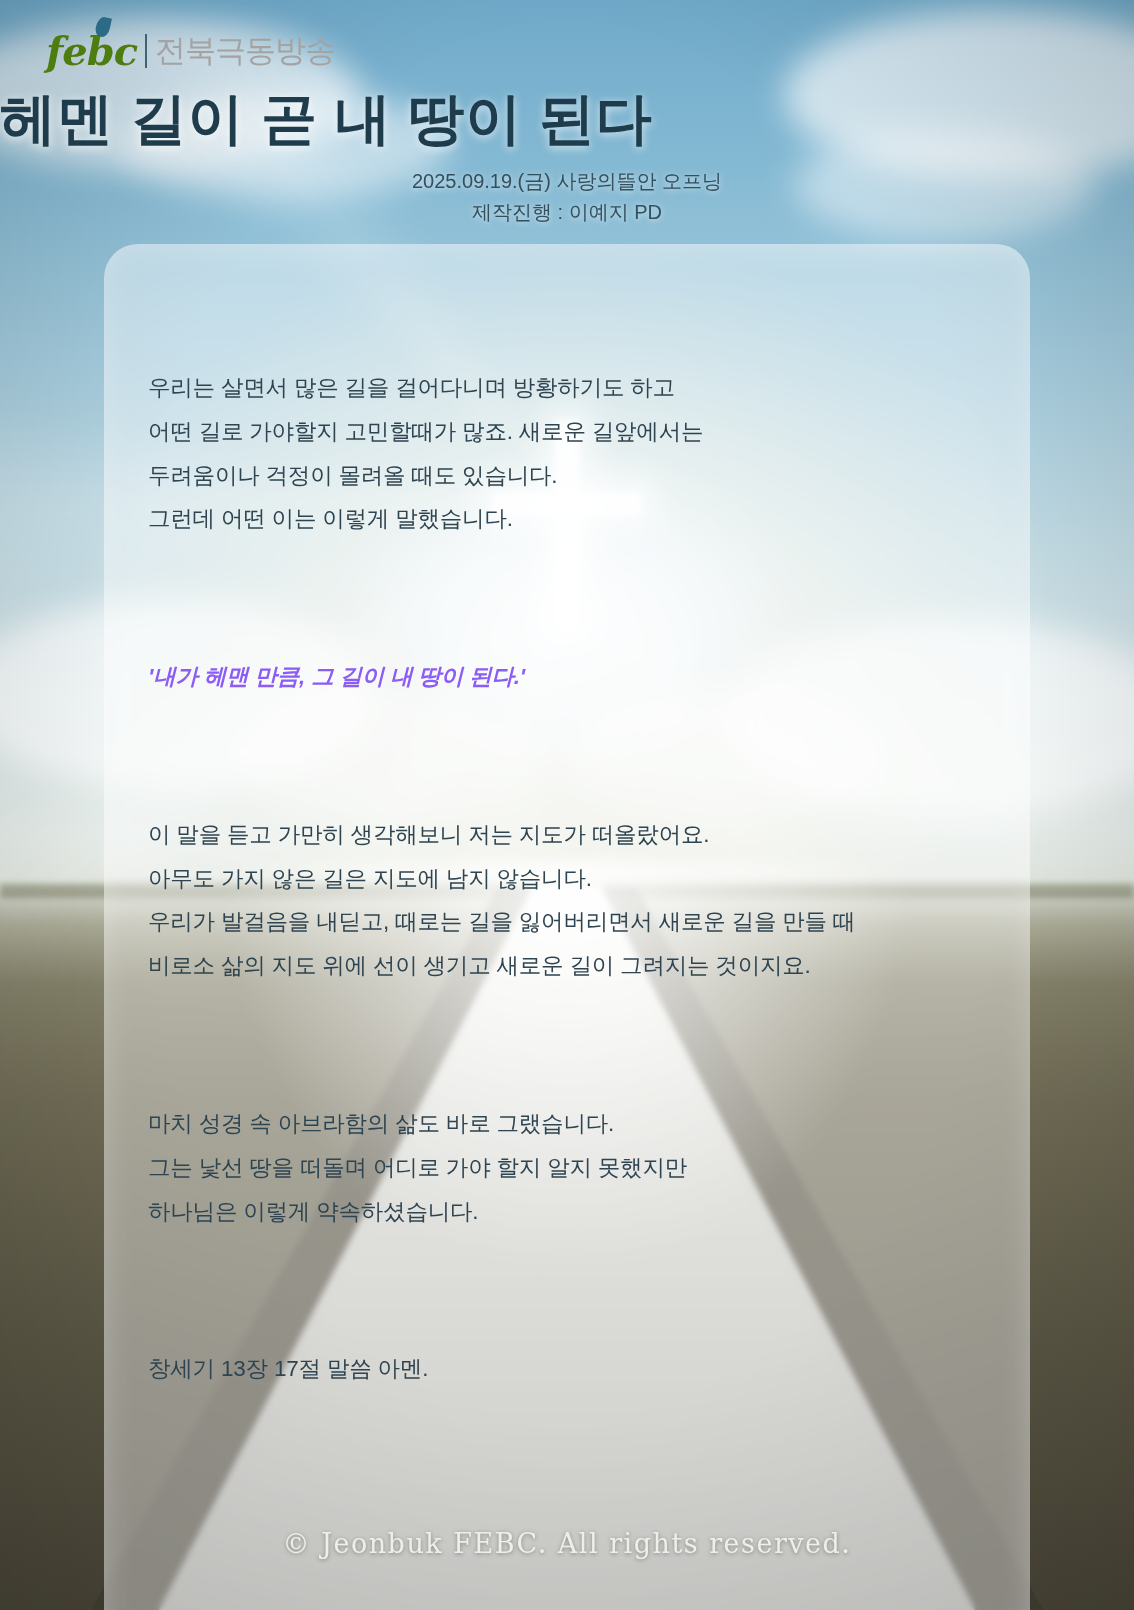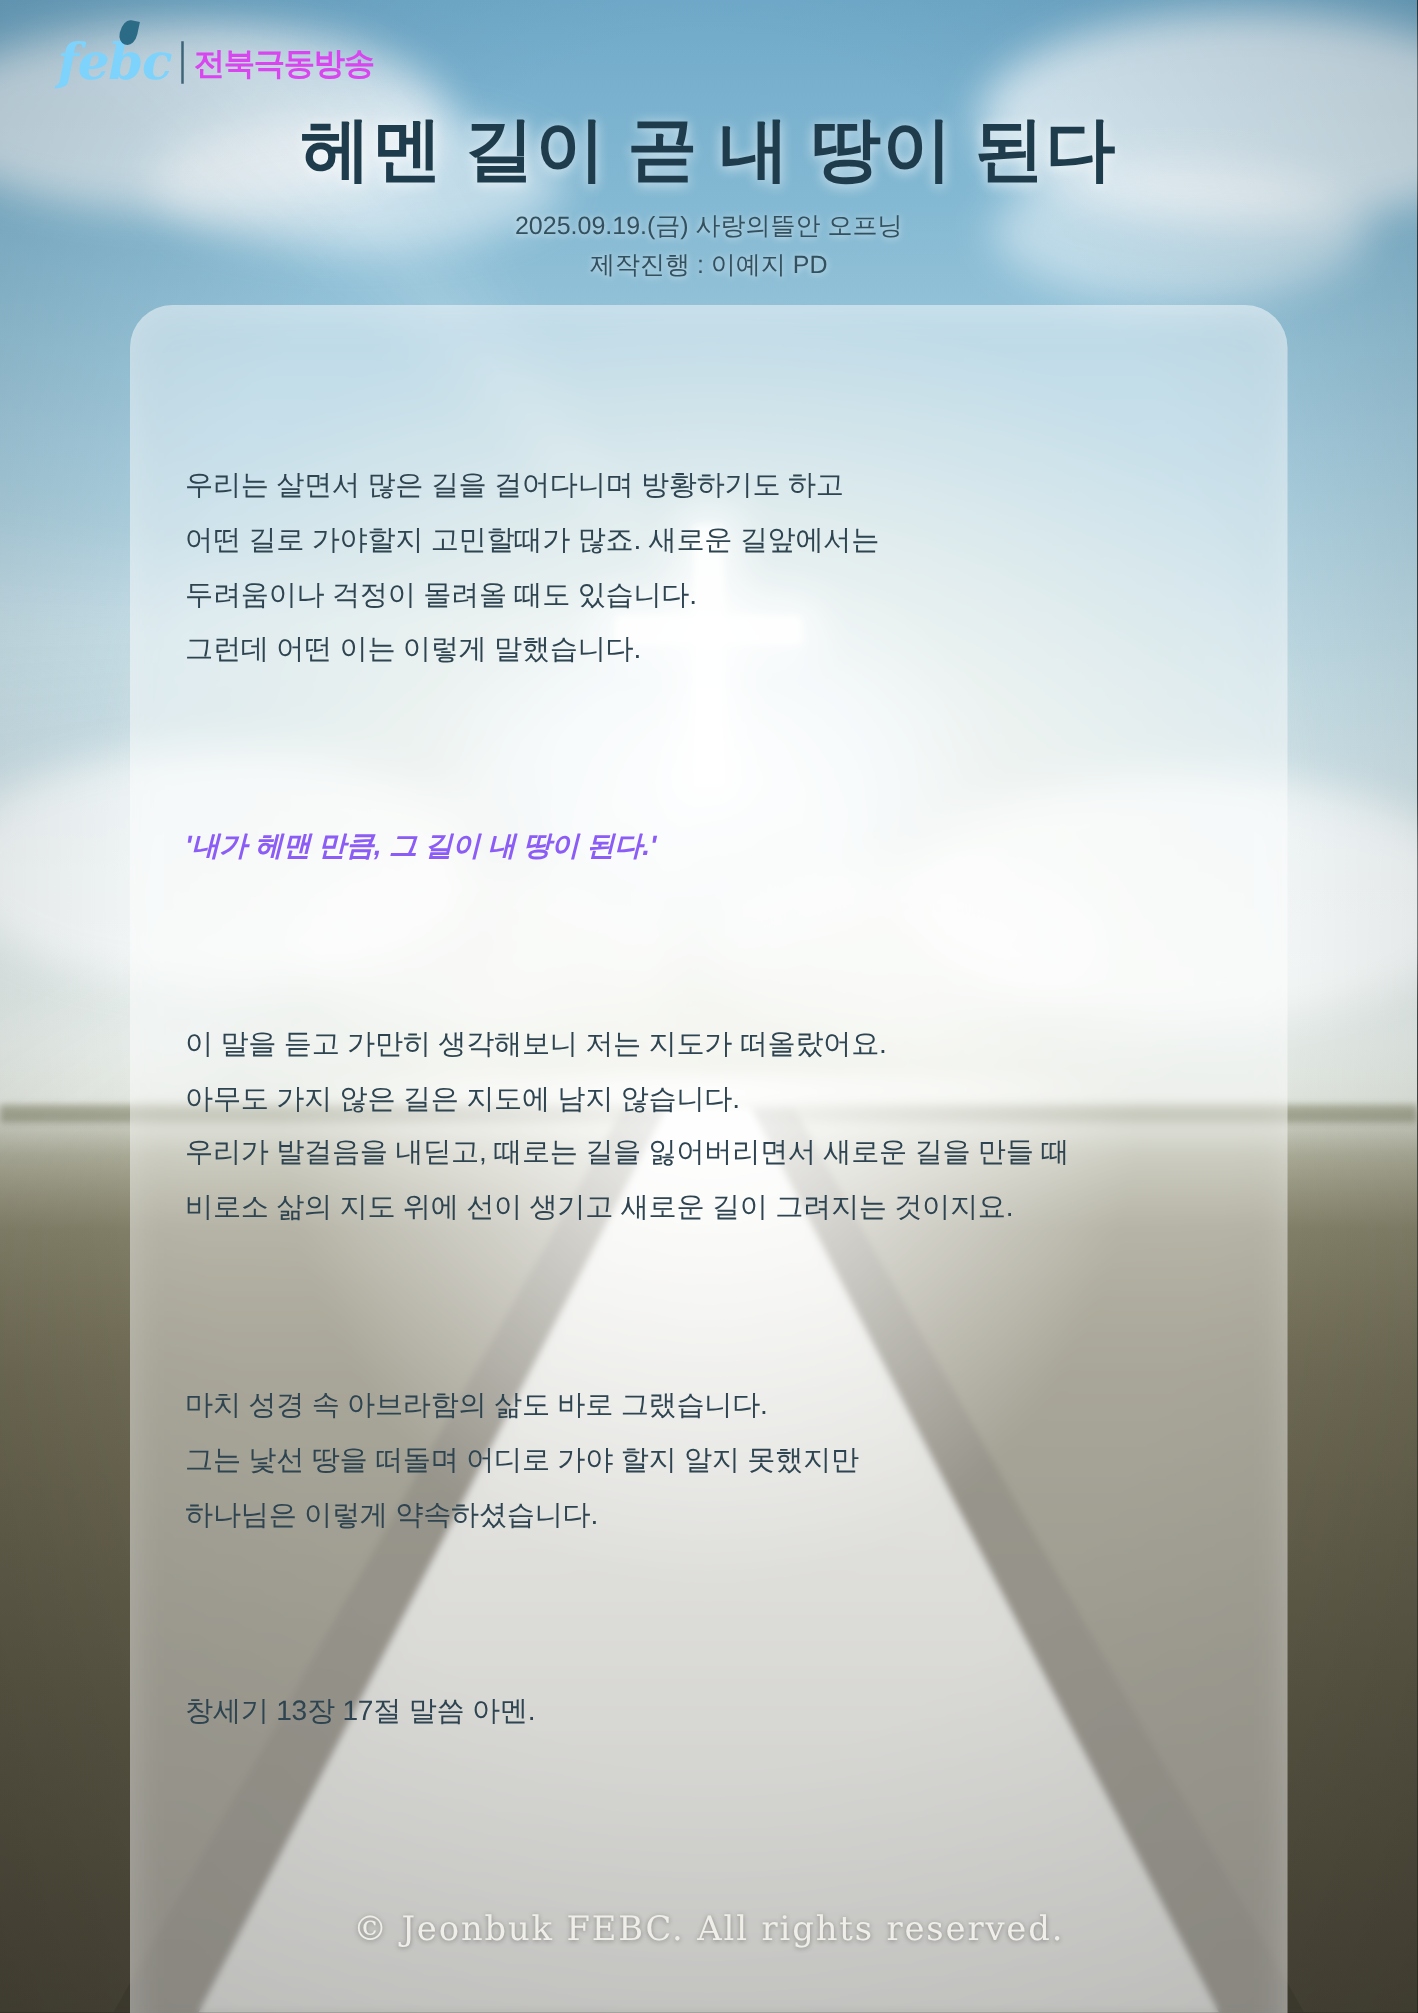--- a/index.html
+++ b/index.html
@@ -189,21 +189,21 @@
     top: 30px;
     display: flex;
     align-items: center;
     gap: 8px;
   }
   .logo-mark {
     font-family: "DejaVu Serif", serif;
     font-style: italic;
     font-weight: 700;
     font-size: 40px;
-    color: #7dd3fc;
+    color: #4d7c0f;
     letter-spacing: -1px;
     line-height: 1;
     position: relative;
   }
   .logo-flame {
     position: absolute;
     left: 50px;
     top: -14px;
     width: 14px;
     height: 20px;
@@ -211,31 +211,30 @@
     border-radius: 60% 0 60% 50% / 70% 0 60% 50%;
     transform: rotate(12deg);
   }
   .logo-div {
     width: 2px;
     height: 34px;
     background: #1f4a5e;
     opacity: .8;
   }
   .logo-text {
-    font-size: 25px;
-    font-weight: 700;
-    color: #d946ef;
+    font-size: 31px;
+    font-weight: 400;
+    color: #a3a3a3;
     letter-spacing: -1px;
   }
 
   .title {
     position: absolute;
     left: 0; right: 0;
     top: 82px;
-    text-align: center;
     font-size: 56px;
     font-weight: 700;
     letter-spacing: 1px;
     color: #1e3c4c;
     text-shadow: 0 2px 10px rgba(255,255,255,0.75);
   }
   .subtitle {
     position: absolute;
     left: 0; right: 0;
     top: 166px;

